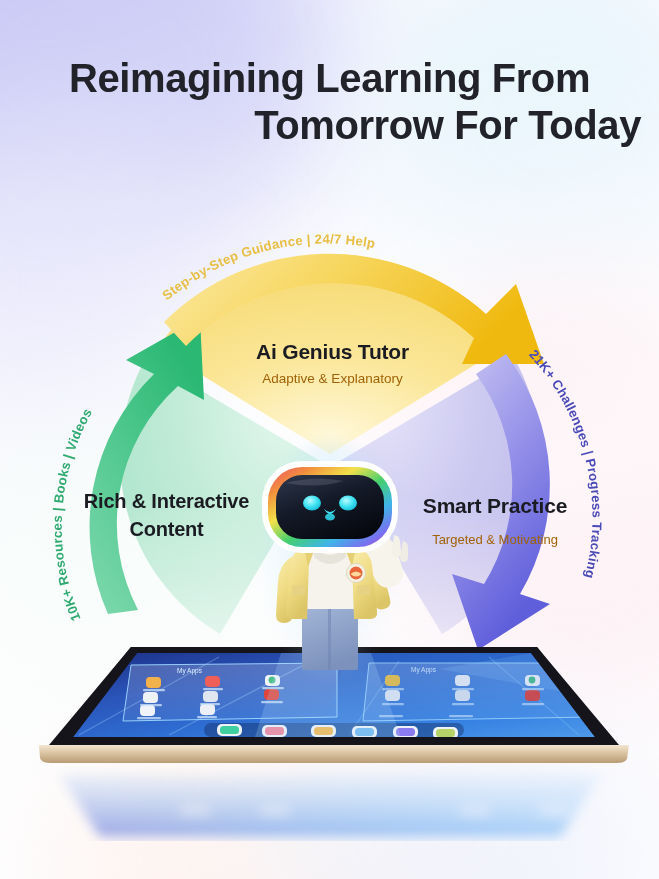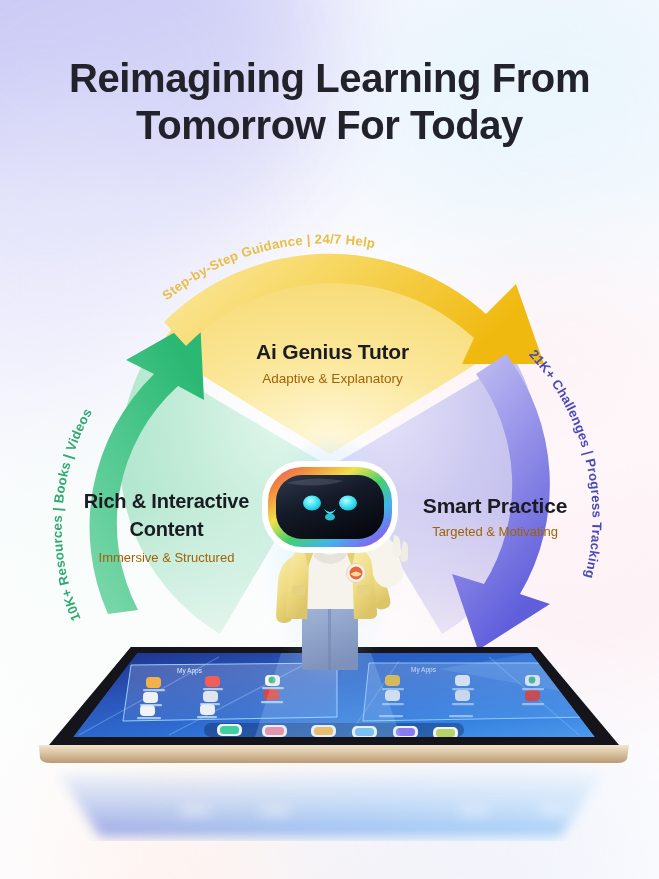--- a/index.html
+++ b/index.html
@@ -23,21 +23,21 @@
   .bg-wash   { position:absolute; inset:0;
                background:linear-gradient(160deg, rgba(255,255,255,0) 0%, rgba(255,255,255,.55) 38%, rgba(255,255,255,.75) 60%, rgba(255,255,255,.35) 100%); }
 
   
   #headline {
     position:absolute; z-index:6; left:0; right:0; top:55px;
     text-align:center; color:#22222a;
     font-size:40px; line-height:1.18; font-weight:700; letter-spacing:-.4px;
     padding:0 18px;
   }
-  #headline .l2 { display:block; }
+  #headline .l2 { display:block;text-align:right; }
 
   
   #cycle { position:absolute; z-index:3; left:50%; top:222px; transform:translateX(-50%);
            width:560px; height:430px; }
   #cycle svg { position:absolute; inset:0; width:100%; height:100%; overflow:visible; }
 
   
   .node { position:absolute; text-align:center; z-index:5; color:#1b1b22; }
   .node .t { font-weight:700; letter-spacing:-.2px; }
   .node .s { color:#a16207; }
@@ -45,21 +45,21 @@
   #node-tutor   { left:138px; top:118px; width:290px; }
   #node-tutor .t{ font-size:21px; }
   #node-tutor .s{ font-size:13.5px; margin-top:7px; }
 
   #node-content { left:2px; top:265px; width:230px; }
   #node-content .t{ font-size:20px; line-height:1.42; }
   #node-content .s{ font-size:13px; margin-top:6px; }
 
   #node-practice{ right:-8px; top:272px; width:245px; }
   #node-practice .t{ font-size:21px; }
-  #node-practice .s{ font-size:13px; margin-top:6px; }
+  #node-practice .s{ font-size:13px; margin-top:14px; }
 
   
   .arcLabel { font-family:"Liberation Sans",sans-serif; font-size:13.2px; font-weight:600; letter-spacing:.2px; }
 
   
   #mascot { position:absolute; z-index:7; left:50%; top:455px; transform:translateX(-50%);
             width:172px; height:215px; }
   #mascot .glow { position:absolute; left:50%; top:-14px; transform:translateX(-50%);
             width:150px; height:240px; border-radius:50%;
             background:radial-gradient(ellipse at 50% 38%, rgba(170,225,255,.55) 0%, rgba(200,235,255,.22) 45%, rgba(255,255,255,0) 72%);
@@ -190,21 +190,20 @@
       <textPath href="#pathPurple" startOffset="4%">21K+ Challenges | Progress Tracking</textPath>
     </text>
   </svg>
 
   <div class="node" id="node-tutor">
     <div class="t">Ai Genius Tutor</div>
     <div class="s">Adaptive &amp; Explanatory</div>
   </div>
   <div class="node" id="node-content">
     <div class="t">Rich &amp; Interactive Content</div>
-    <div class="s">Immersive &amp; Structured</div>
   </div>
   <div class="node" id="node-practice">
     <div class="t">Smart Practice</div>
     <div class="s">Targeted &amp; Motivating</div>
   </div>
 </div>
 
 <div id="mascot">
   <div class="glow"></div>
   <svg viewBox="0 0 172 215" xmlns="http://www.w3.org/2000/svg" aria-hidden="true">

